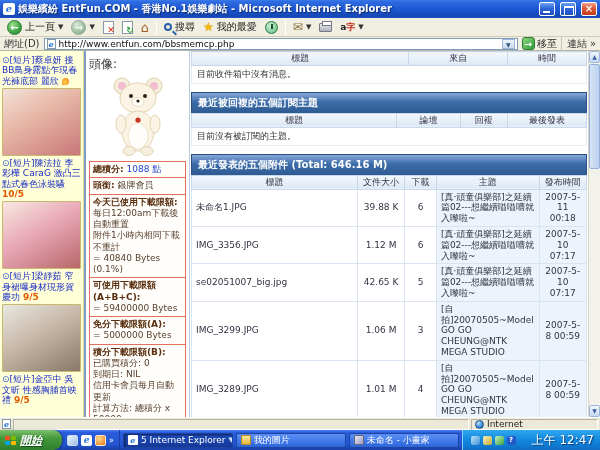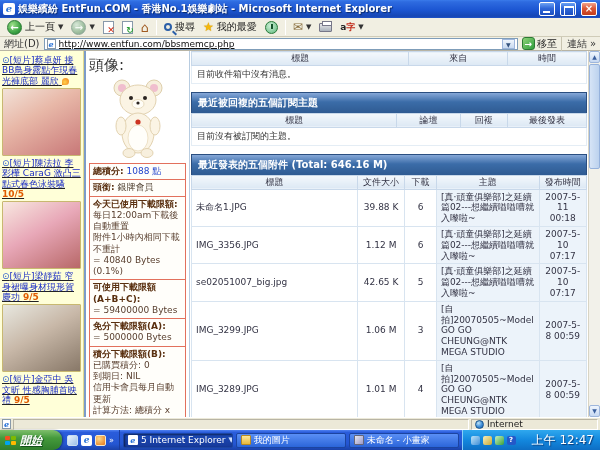--- a/index.html
+++ b/index.html
@@ -61,48 +61,48 @@
   .lang-gl b{color:#C02A1A;}
   .tsep{width:1px;height:15px;background:#C8C4B0;border-right:1px solid #fff;margin:0 2px;}
 
   
   .addressbar{height:14px;display:flex;align-items:center;gap:4px;background:#F1EFE2;
     border-bottom:1px solid #B8B4A4;padding:0 4px;font-size:10px;}
   .addr-label{color:#333;white-space:nowrap;}
   .addr-box{flex:1;height:12px;background:#fff;border:1px solid #7F9DB9;display:flex;align-items:center;gap:3px;padding:0 2px;}
   .addr-box .pg{width:9px;height:10px;background:#fff;border:1px solid #8899AA;
     color:#2B74D8;font:italic bold 8px/9px "DejaVu Serif",serif;text-align:center;flex:0 0 auto;}
-  .addr-box input{flex:1;border:0;outline:0;font:9px "DejaVu Sans",sans-serif;color:#111;background:transparent;text-decoration:underline;}
+  .addr-box input{flex:1;border:0;outline:0;font:9px "DejaVu Sans",sans-serif;color:#111;background:transparent;}
   .addr-drop{width:13px;height:10px;background:linear-gradient(#EFF5FC,#C8DAF0);border:1px solid #9EB6DC;
     font-size:6px;line-height:9px;text-align:center;color:#33527E;}
   .go-btn{display:flex;align-items:center;gap:2px;white-space:nowrap;color:#222;}
   .go-orb{width:13px;height:13px;border-radius:3px;background:linear-gradient(135deg,#8FD37A,#2F9E3C);
     border:1px solid #2C7A34;color:#fff;font:bold 9px/12px "DejaVu Sans",sans-serif;text-align:center;}
   .links{display:flex;align-items:center;gap:3px;color:#333;white-space:nowrap;border-left:1px solid #C8C4B0;padding-left:5px;}
 
   
   .content{flex:1;display:flex;overflow:hidden;background:#fff;}
 
   
   .sidebar{width:84px;flex:0 0 auto;background:#FFFFD8;border-right:1px solid #E0D890;
-    overflow:hidden;padding:2px 2px;text-decoration:underline;}
+    overflow:hidden;padding:2px 2px;}
   .side-item{font-size:9px;line-height:1.15;color:#1A2CC4;margin:2px 0;text-align:left;}
   .side-item .bullet{color:#2A5ACC;}
   .side-item .date{color:#E05A00;font-weight:bold;}
   .hot-dot{display:inline-block;width:7px;height:7px;border-radius:50% 50% 50% 0;
     background:radial-gradient(circle at 40% 60%,#FFD24A,#F07818);vertical-align:middle;}
   .side-photo{height:68px;margin:2px 0;border:1px solid #C8B870;border-radius:1px;}
   .ph1{background:linear-gradient(150deg,#F2E2D8 0%,#E8B8A8 40%,#C87878 100%);}
   .ph2{background:linear-gradient(150deg,#F8E8E0 0%,#E8A8B8 45%,#B86868 100%);}
   .ph3{background:linear-gradient(150deg,#E8E8E0 0%,#C8B8A8 45%,#887868 100%);}
 
   
   .profile{width:106px;flex:0 0 auto;border-left:2px solid #7C9CC8;border-right:1px solid #B8CCE0;
     background:#fff;overflow:hidden;padding:3px 3px;font-size:9px;color:#4A3A2A;}
-  .avatar-label{font-size:15px;color:#333;margin:2px 0 1px;}
+  .avatar-label{font-size:12px;color:#333;margin:2px 0 1px;}
   .bear-wrap{text-align:center;margin-bottom:3px;}
   .stats-box{border:1px solid #E2705C;background:#FFFEFA;}
   .stats-row{padding:2px 3px;border-bottom:1px solid #E2705C;line-height:1.25;}
   .stats-row:last-child{border-bottom:0;}
   .stats-box b{color:#5A3010;}
   .val-blue{color:#2244CC;}
   .sec-line{color:#5A4030;line-height:1.25;}
 
   
   .main{flex:1;overflow:hidden;background:#fff;padding:0 1px;}

